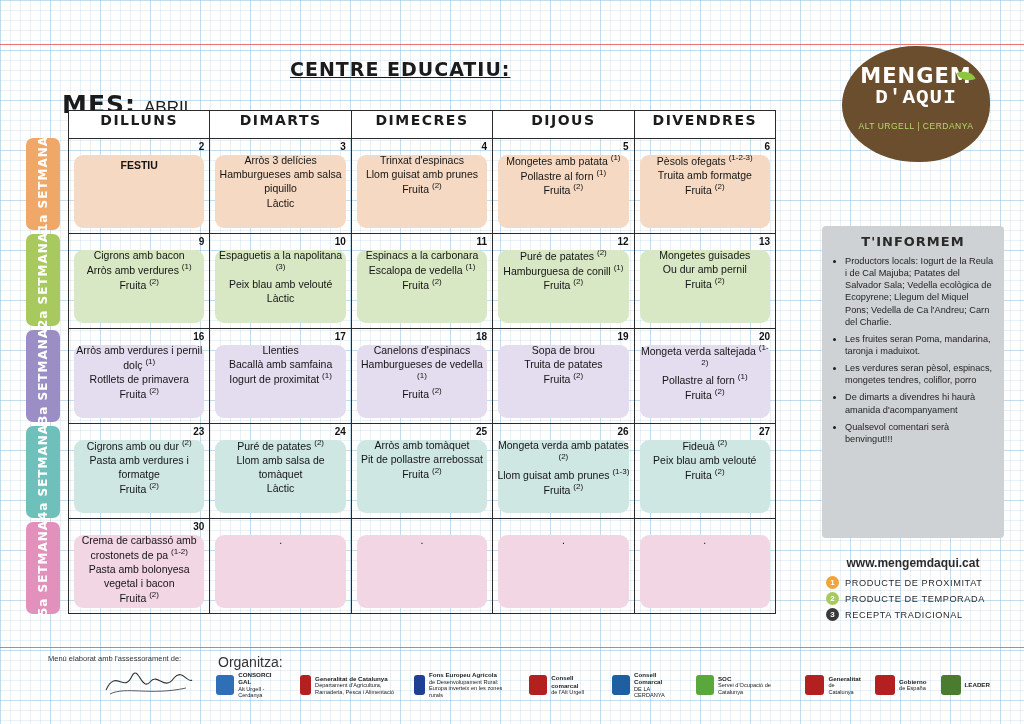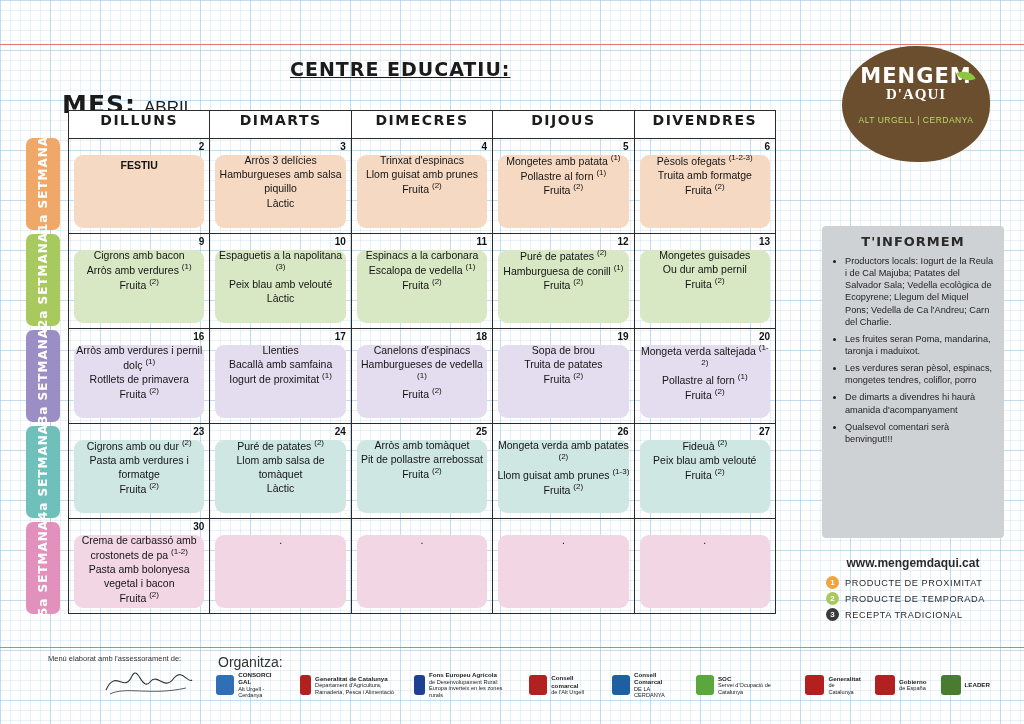--- a/index.html
+++ b/index.html
@@ -39,21 +39,21 @@
   .hdr2 .hdr-label { font-size:19px;text-decoration:underline; }
 
   
   .logo {
     position:absolute; top:46px; left:842px; width:148px; height:116px;
     background:#6b4e2e;
     border-radius:50% 50% 48% 52% / 52% 48% 50% 50%;
     color:#fff; text-align:center; padding-top:18px;
   }
   .logo .l1 { font-family:"DejaVu Sans", sans-serif; font-weight:bold; font-size:21px; letter-spacing:1px; }
-  .logo .l2 { font-family:Liberation Serif, serif; font-weight:bold; font-size:15px; letter-spacing:1px; margin-top:-2px;}
+  .logo .l2 { font-family:Liberation Mono, monospace; font-weight:bold; font-size:21px; letter-spacing:1px; margin-top:-2px;}
   .logo .l3 { font-size:8.5px; color:#b9d96b; margin-top:12px; letter-spacing:.5px; }
   .logo .leaf {
     position:absolute; right:16px; top:24px; width:16px; height:12px;
     background:#8dc63f; border-radius:0 100% 0 100%; transform:rotate(-20deg);
   }
 
   
   .cal { position:absolute; left:68px; top:110px; width:708px; height:360px; }
   .cal table { border-collapse:collapse; width:100%; height:100%; table-layout:fixed; }
   .cal th, .cal td { border:1px solid #2b2b2b; vertical-align:top; }

